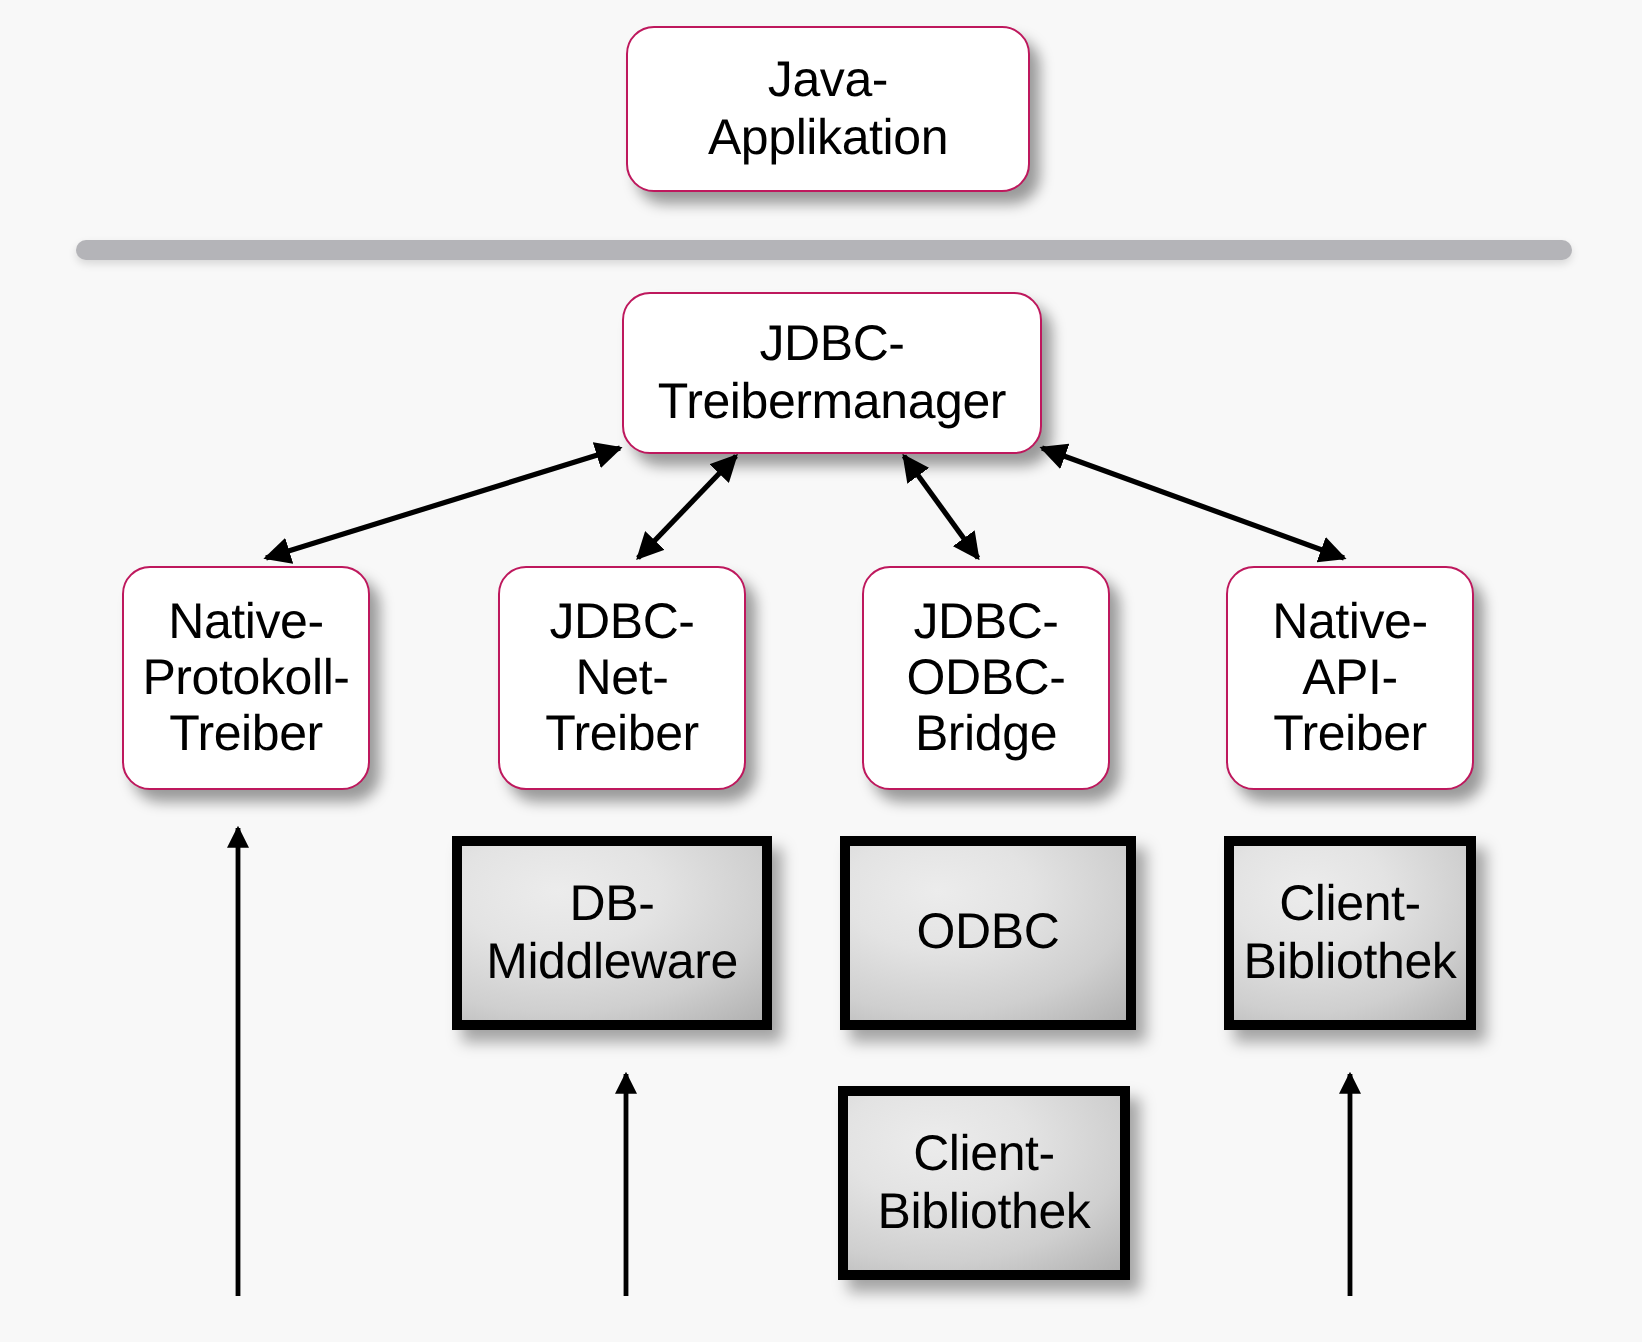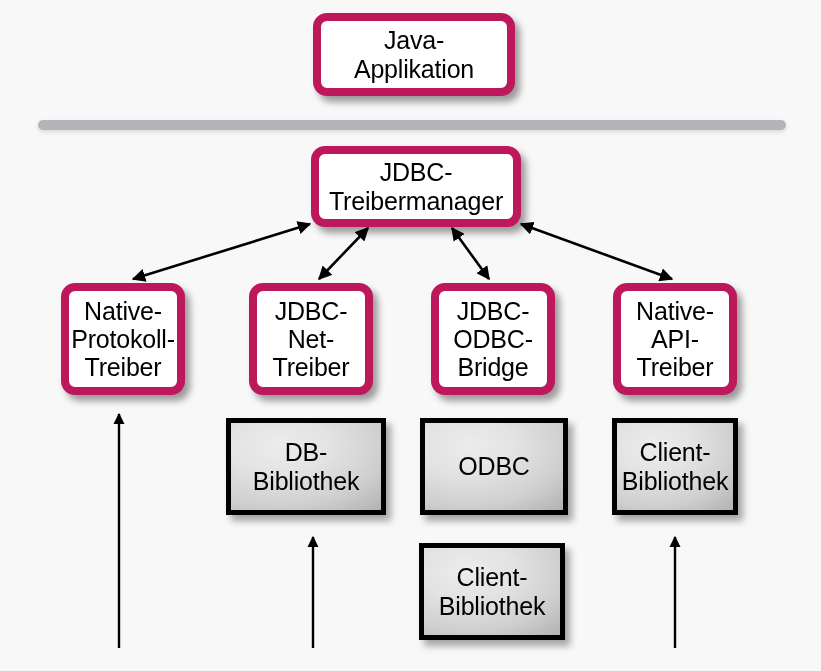--- a/index.html
+++ b/index.html
@@ -31,21 +31,21 @@
     justify-content: center;
     text-align: center;
     box-sizing: border-box;
     white-space: pre-line;
     line-height: 1.13;
     color: #000;
   }
   
   .node.rounded {
     background: #ffffff;
-    border: 8px solid #be185d;
+    border: 1px solid #be185d;
     border-radius: 14px;
     box-shadow: 5px 6px 7px rgba(0,0,0,0.38);
     font-size: 25px;
     font-weight: 400;
     letter-spacing: -0.2px;
   }
   
   .node.gray {
     border: 5px solid #000000;
     border-radius: 0;
@@ -117,21 +117,21 @@
 
   <div class="node rounded" style="left:431px; top:283px; width:124px; height:112px;">JDBC-
 ODBC-
 Bridge</div>
 
   <div class="node rounded" style="left:613px; top:283px; width:124px; height:112px;">Native-
 API-
 Treiber</div>
 
   <div class="node gray" style="left:226px; top:418px; width:160px; height:97px;">DB-
-Bibliothek</div>
+Middleware</div>
 
   <div class="node gray" style="left:420px; top:418px; width:148px; height:97px;">ODBC</div>
 
   <div class="node gray" style="left:612px; top:418px; width:126px; height:97px;">Client-
 Bibliothek</div>
 
   <div class="node gray" style="left:419px; top:543px; width:146px; height:97px;">Client-
 Bibliothek</div>
 
 </div>

